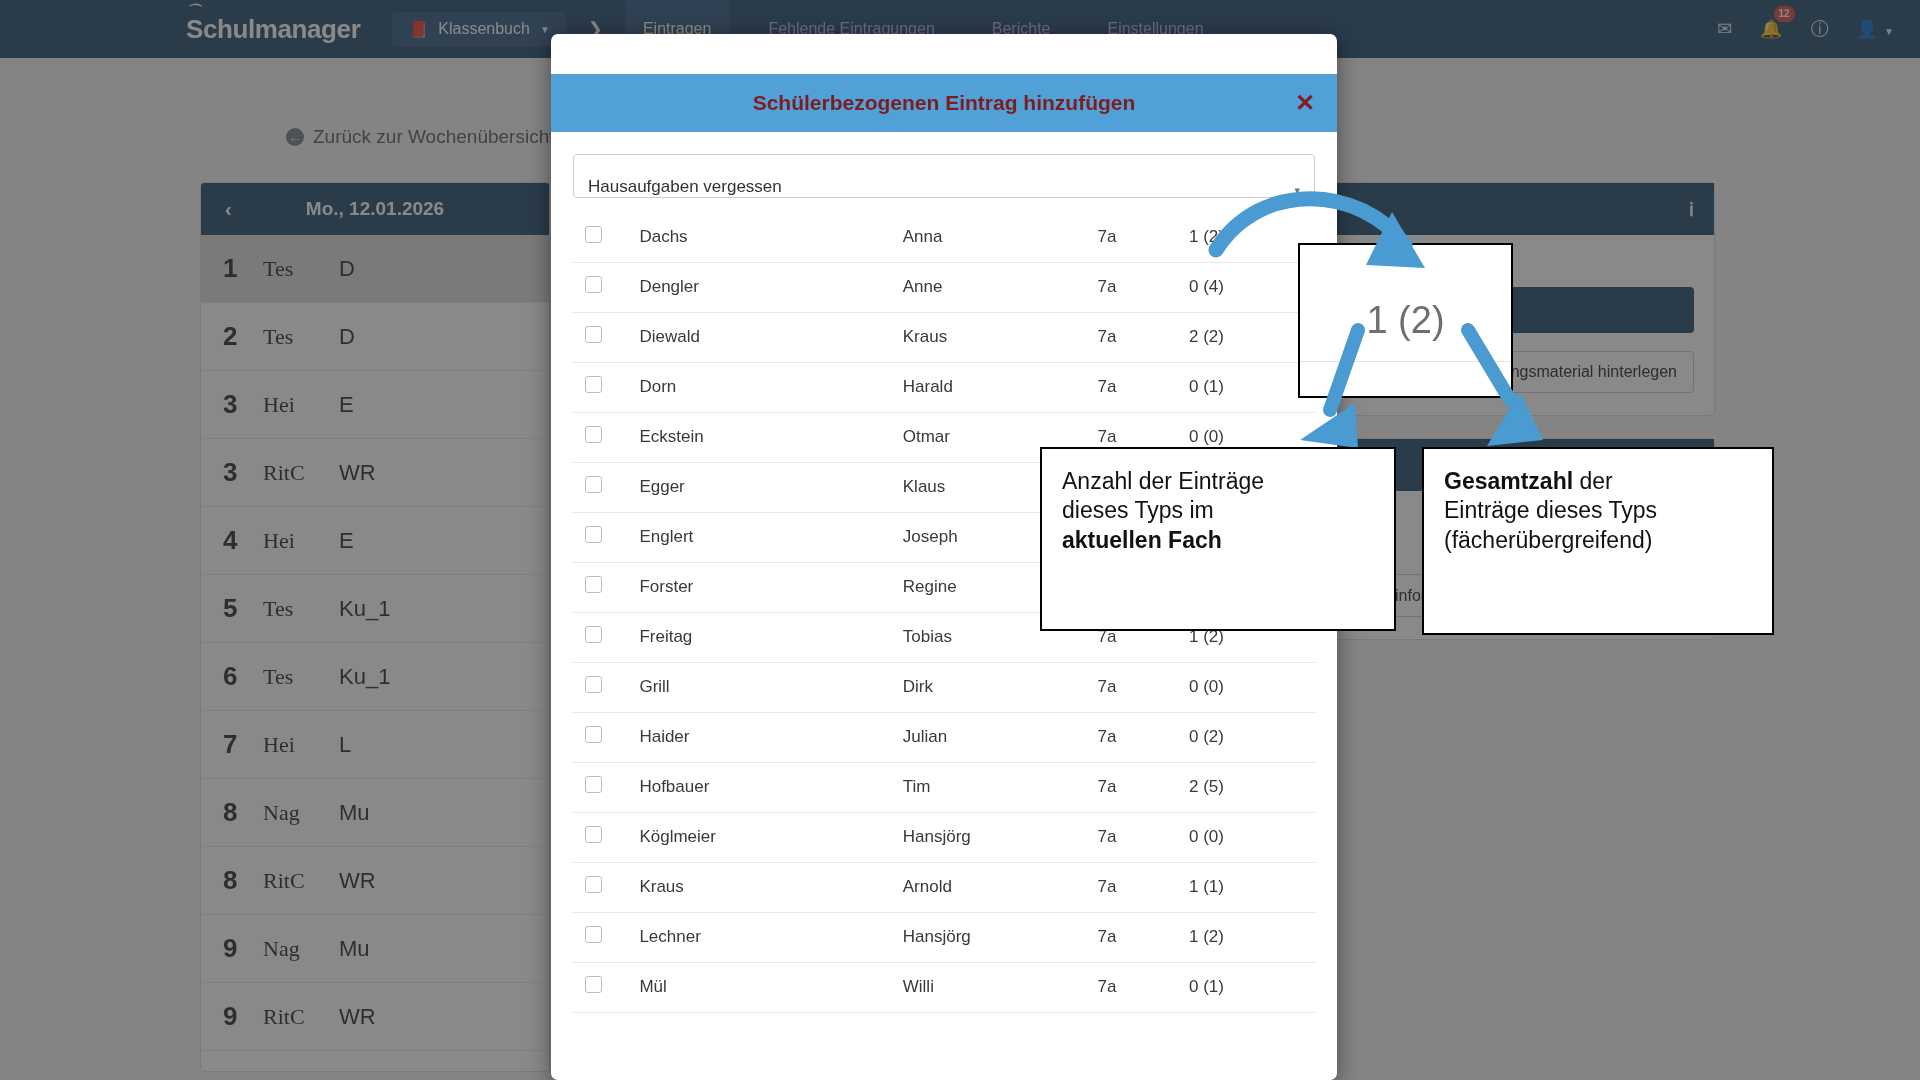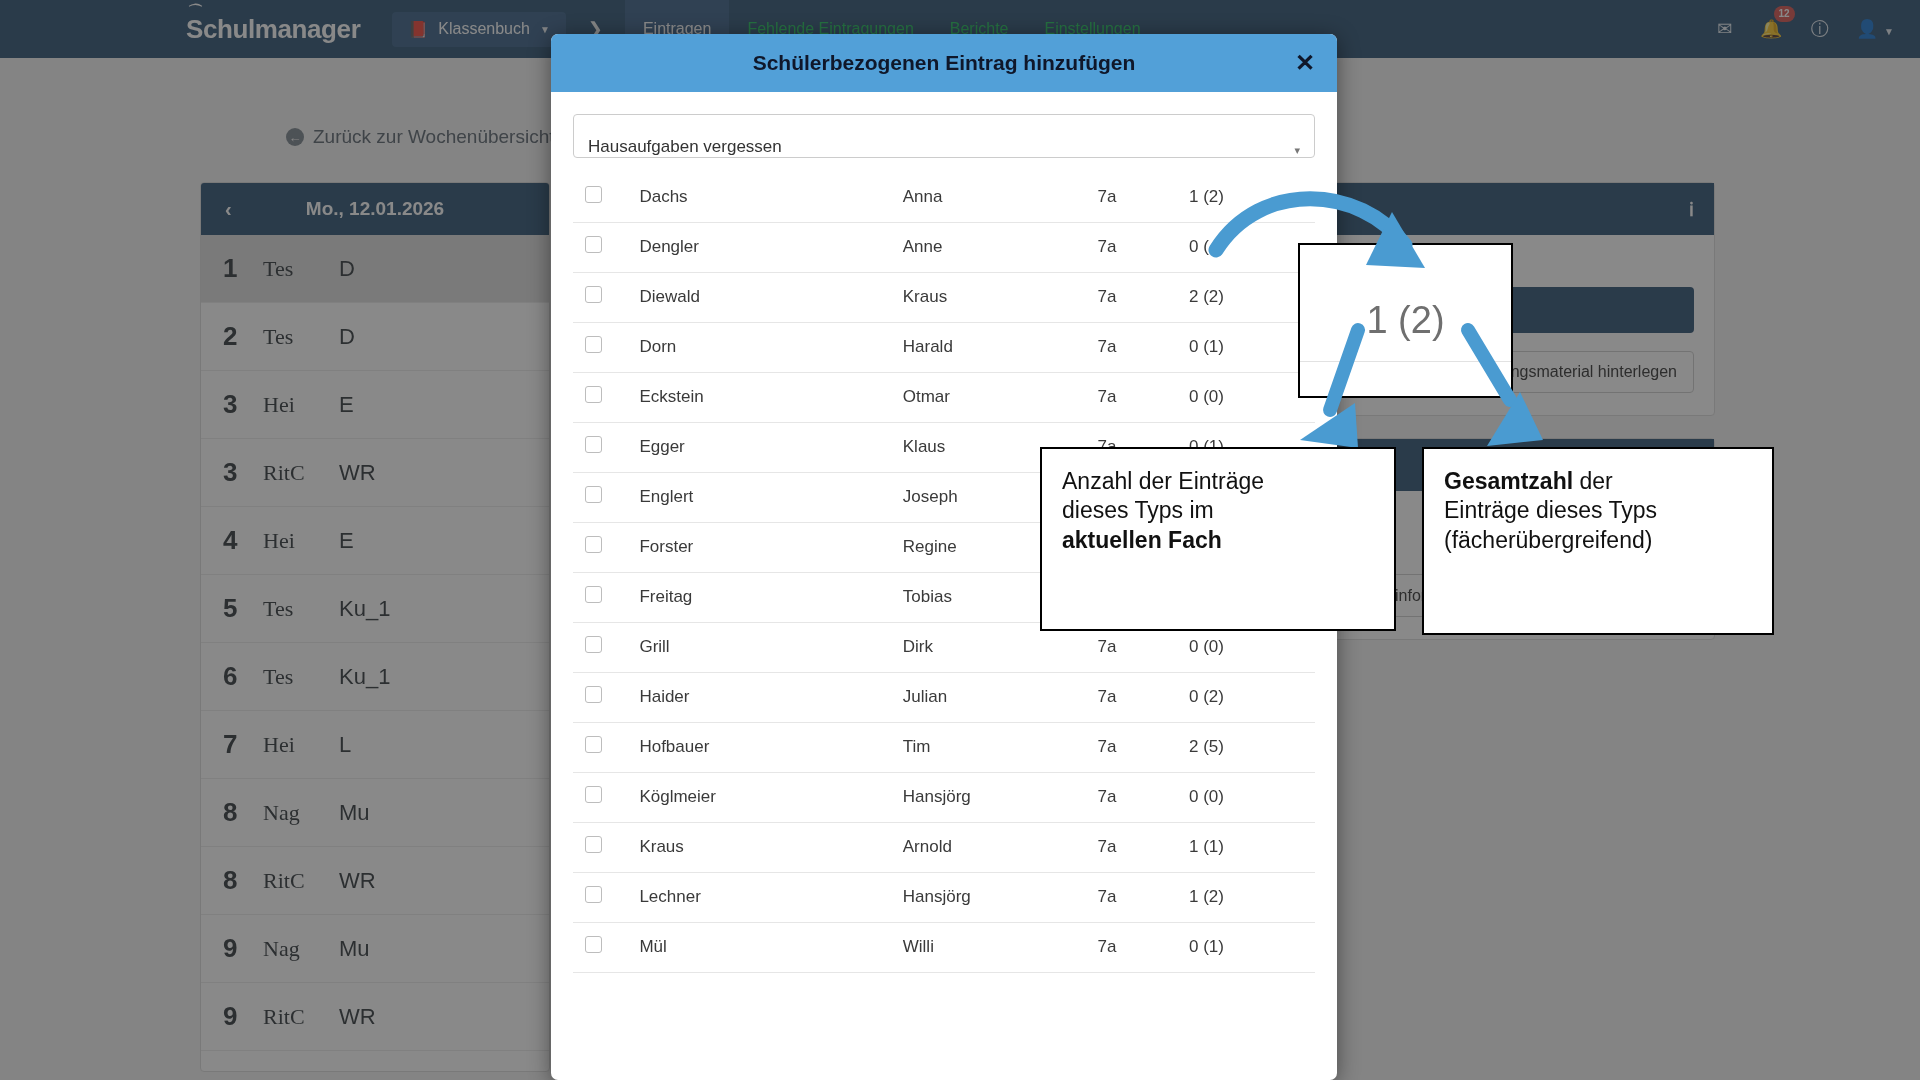--- a/index.html
+++ b/index.html
@@ -22,23 +22,23 @@
   }
   .brand .cap { position: absolute; top: -12px; left: 2px; font-size: 15px; }
   .nav-module {
     margin-left: 32px; background: #3c6punk; }
   .nav-module {
     margin-left: 32px; background: #3b6187; border-radius: 4px; padding: 8px 16px;
     font-size: 16px; display: flex; align-items: center; gap: 10px; color: #fff;
   }
   .nav-caret { font-size: 10px; opacity: .9; }
   .nav-arrow { margin-left: 22px; font-size: 18px; opacity: .95; }
-  .nav-items { display: flex; align-items: center; margin-left: 22px; height: 58px; }
+  .nav-items { display: flex; align-items: center; margin-left: 22px; height: 58px; gap: 21px; }
   .nav-item {
-    padding: 0 18px; height: 58px; line-height: 58px; font-size: 16px; color: #22c55e;
+    padding: 0 18px; height: 58px; line-height: 58px; font-size: 16px; color: #c4b5fd;
   }
   .nav-item.active { background: #3b6187; color: #ffffff; }
   .nav-right { position: absolute; right: 26px; display: flex; align-items: center; gap: 28px; }
   .nav-icon { font-size: 18px; color: #e7eef4; position: relative; }
   .badge {
     position: absolute; top: -12px; right: -12px; background: #d9534f; color: #fff;
     font-size: 10px; border-radius: 9px; padding: 1px 5px; line-height: 14px; font-weight: bold;
   }
 
   
@@ -83,22 +83,22 @@
   .btn-row { display: flex; gap: 14px; margin-top: 18px; justify-content: flex-end; }
 
   
   .overlay { position: absolute; inset: 0; background: rgba(40,40,40,0.55); }
   .modal {
     position: absolute; top: 34px; left: 551px; width: 786px; height: 1046px;
     background: #fff; border-radius: 7px; box-shadow: 0 4px 22px rgba(0,0,0,.45);
     overflow: hidden;
   }
   .modal-head {
-    height: 58px; background: #52a0d8; color: #0f172a; display: flex; align-items: center;
-    justify-content: center; font-size: 21px; font-weight: bold; position: relative;
+    height: 58px; background: #52a0d8; color: #7f1d1d; display: flex; align-items: center;
+    justify-content: center; font-size: 21px; font-weight: bold; position: relative; margin-top: 40px;
   }
   .modal-close { position: absolute; right: 22px; font-size: 24px; font-weight: bold; }
   .modal-body { padding: 22px 22px 0 22px; }
   .select-box {
     height: 44px; border: 1px solid #ccc; border-radius: 4px; display: flex;
     align-items: flex-end; justify-content: space-between; padding: 0 14px;
     font-size: 17px; color: #333;
   }
   .select-caret { color: #777; font-size: 11px; }
   .comment-box {

